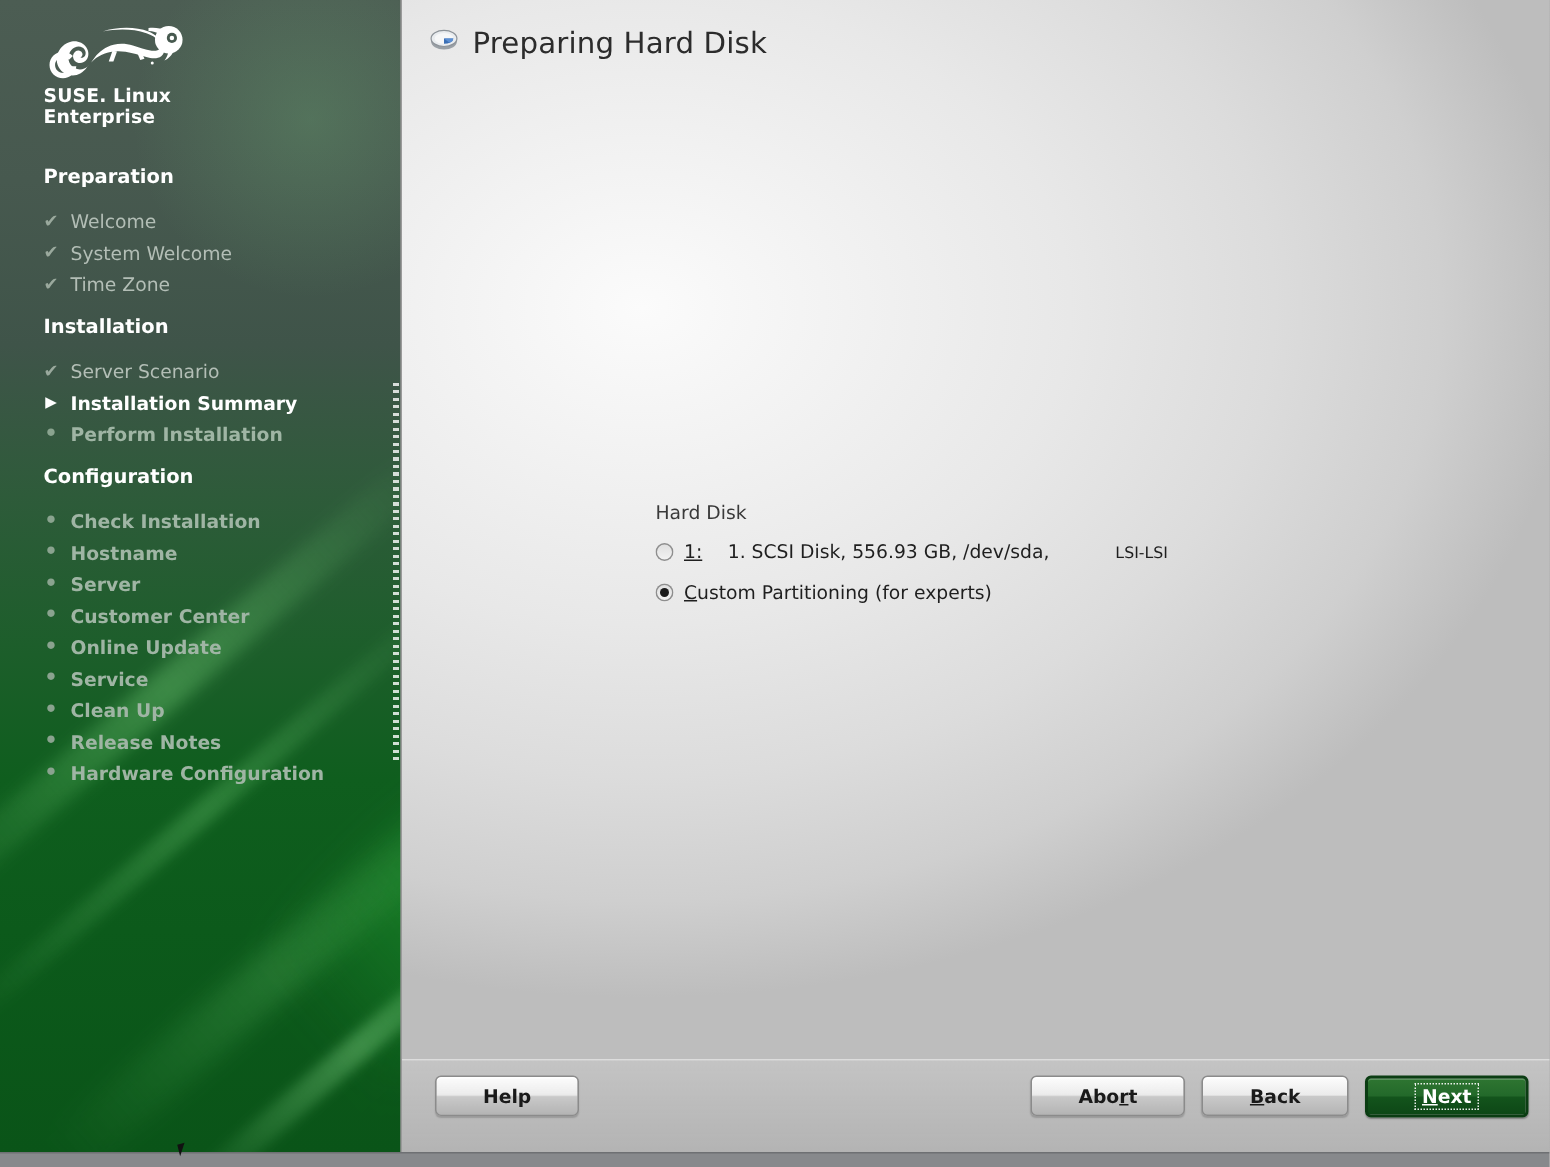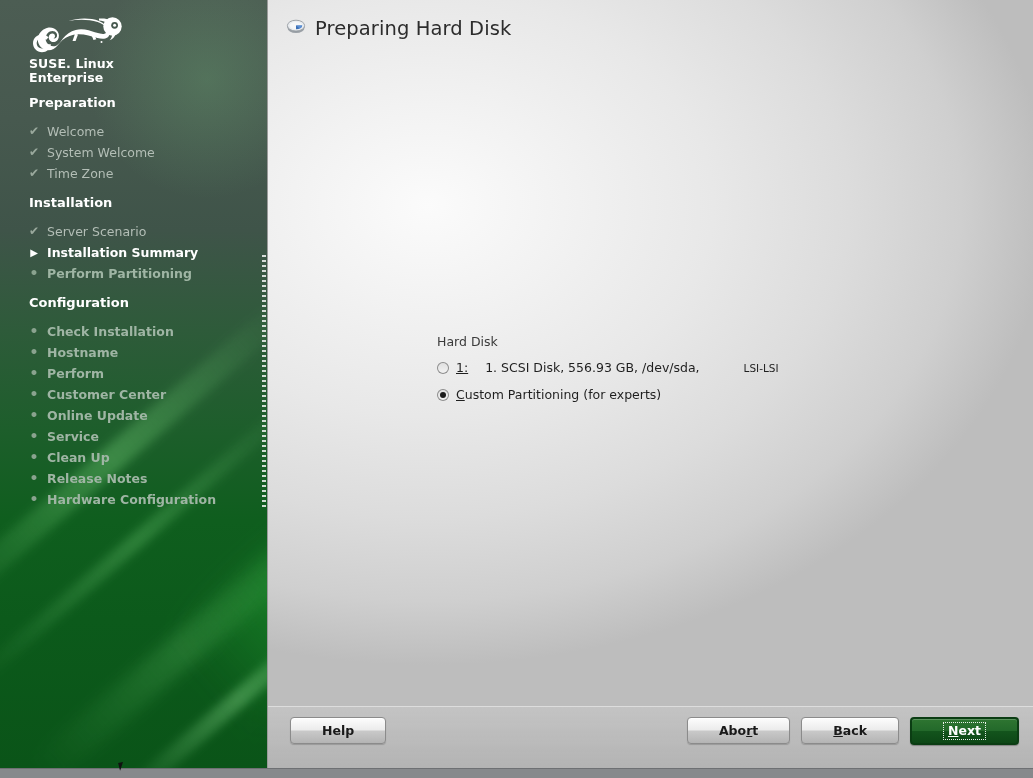--- a/index.html
+++ b/index.html
@@ -60,21 +60,21 @@
 
   
   #logo-wrap { position: absolute; left: 28px; top: 16px; width: 120px; }
   #logo-text {
     position: absolute; left: 29px; top: 57px;
     color: #ffffff; font-weight: bold; font-size: 12.5px; line-height: 14px;
     letter-spacing: 0.1px;
   }
 
   
-  #nav { position: absolute; left: 0; top: 94px; width: 223px; }
+  #nav { position: absolute; left: 0; top: 110px; width: 223px; }
   .nav-head {
     color: #ffffff; font-weight: bold; font-size: 13px;
     padding: 0 0 0 29px; margin-bottom: 9px; line-height: 18px;
   }
   .nav-head.spaced { margin-top: 10px; }
   .nav-item {
     position: relative;
     font-size: 12.5px;
     line-height: 21px;
     padding-left: 47px;
@@ -279,25 +279,25 @@
     </div>
 
     <div id="nav">
         <div class="nav-head">Preparation</div>
         <div class="nav-item done"><span class="mark">✔</span><span>Welcome</span></div>
         <div class="nav-item done"><span class="mark">✔</span><span>System Welcome</span></div>
         <div class="nav-item done"><span class="mark">✔</span><span>Time Zone</span></div>
         <div class="nav-head spaced">Installation</div>
         <div class="nav-item done"><span class="mark">✔</span><span>Server Scenario</span></div>
         <div class="nav-item current"><span class="mark">▶</span><span>Installation Summary</span></div>
-        <div class="nav-item pending"><span class="mark">•</span><span>Perform Partitioning</span></div>
+        <div class="nav-item pending"><span class="mark">•</span><span>Perform Installation</span></div>
         <div class="nav-head spaced">Configuration</div>
         <div class="nav-item pending"><span class="mark">•</span><span>Check Installation</span></div>
         <div class="nav-item pending"><span class="mark">•</span><span>Hostname</span></div>
-        <div class="nav-item pending"><span class="mark">•</span><span>Perform</span></div>
+        <div class="nav-item pending"><span class="mark">•</span><span>Server</span></div>
         <div class="nav-item pending"><span class="mark">•</span><span>Customer Center</span></div>
         <div class="nav-item pending"><span class="mark">•</span><span>Online Update</span></div>
         <div class="nav-item pending"><span class="mark">•</span><span>Service</span></div>
         <div class="nav-item pending"><span class="mark">•</span><span>Clean Up</span></div>
         <div class="nav-item pending"><span class="mark">•</span><span>Release Notes</span></div>
         <div class="nav-item pending"><span class="mark">•</span><span>Hardware Configuration</span></div>
       </div>
 
     <div id="splitter"></div>
   </div>

